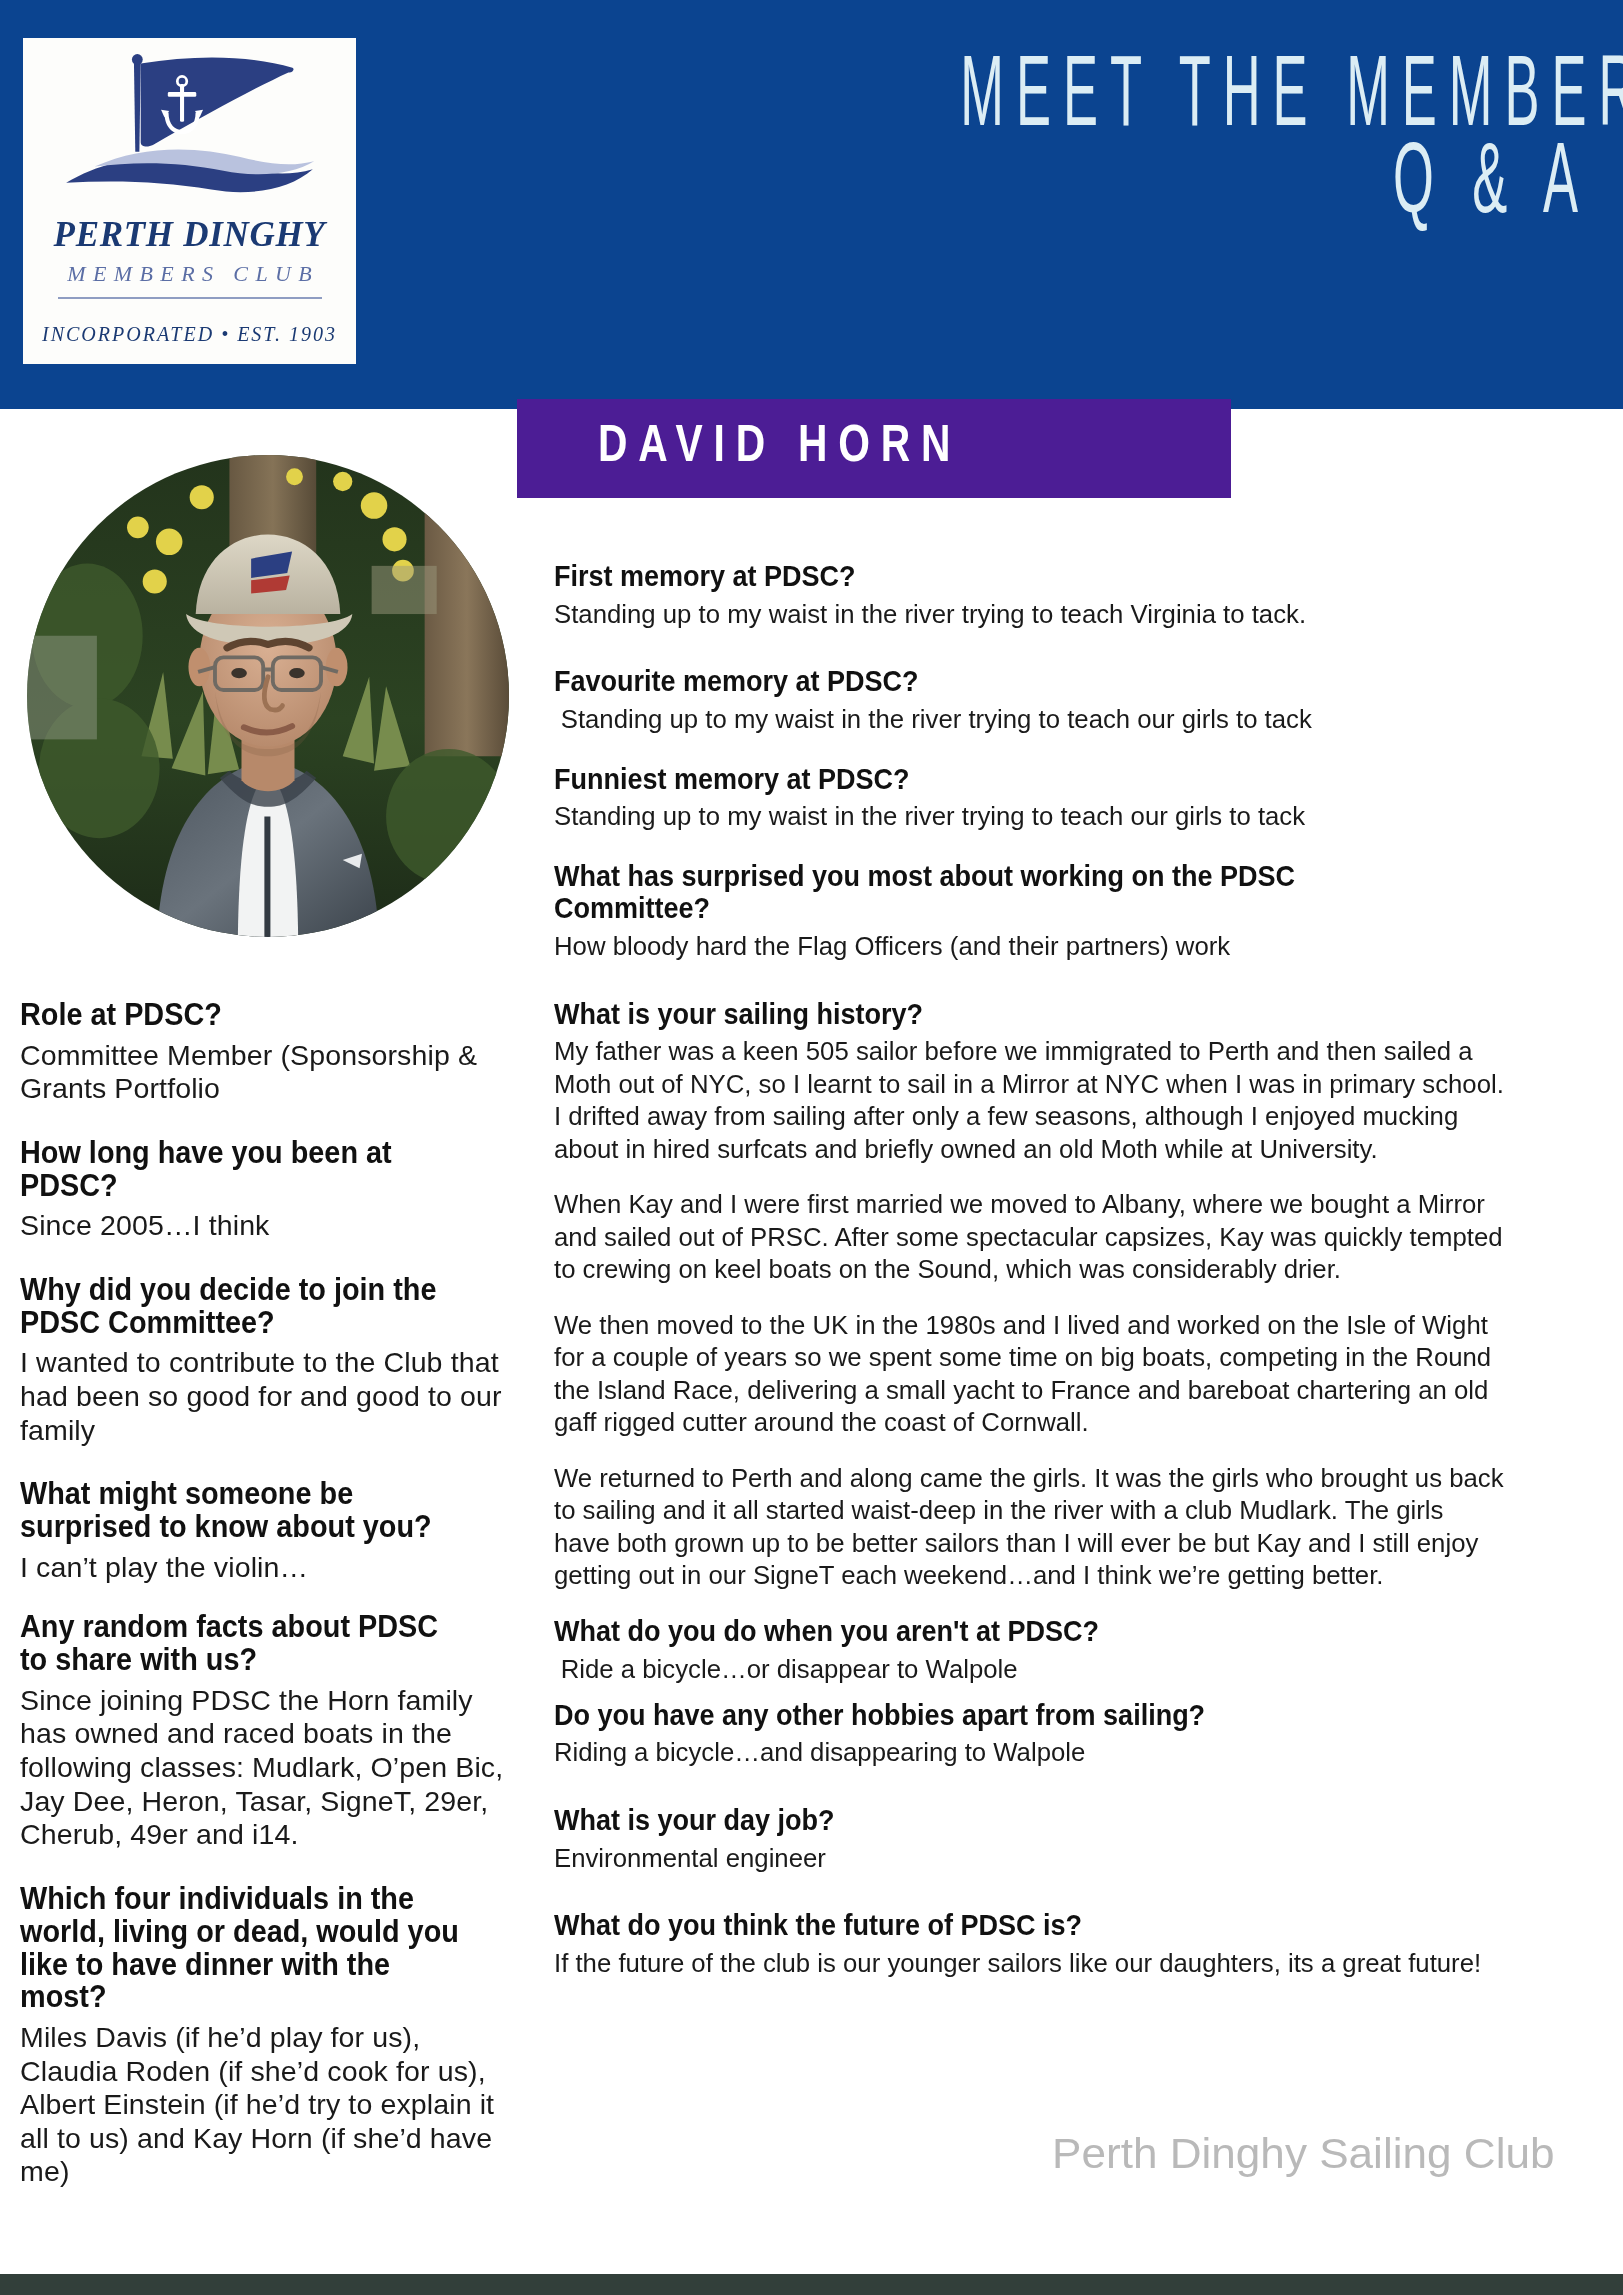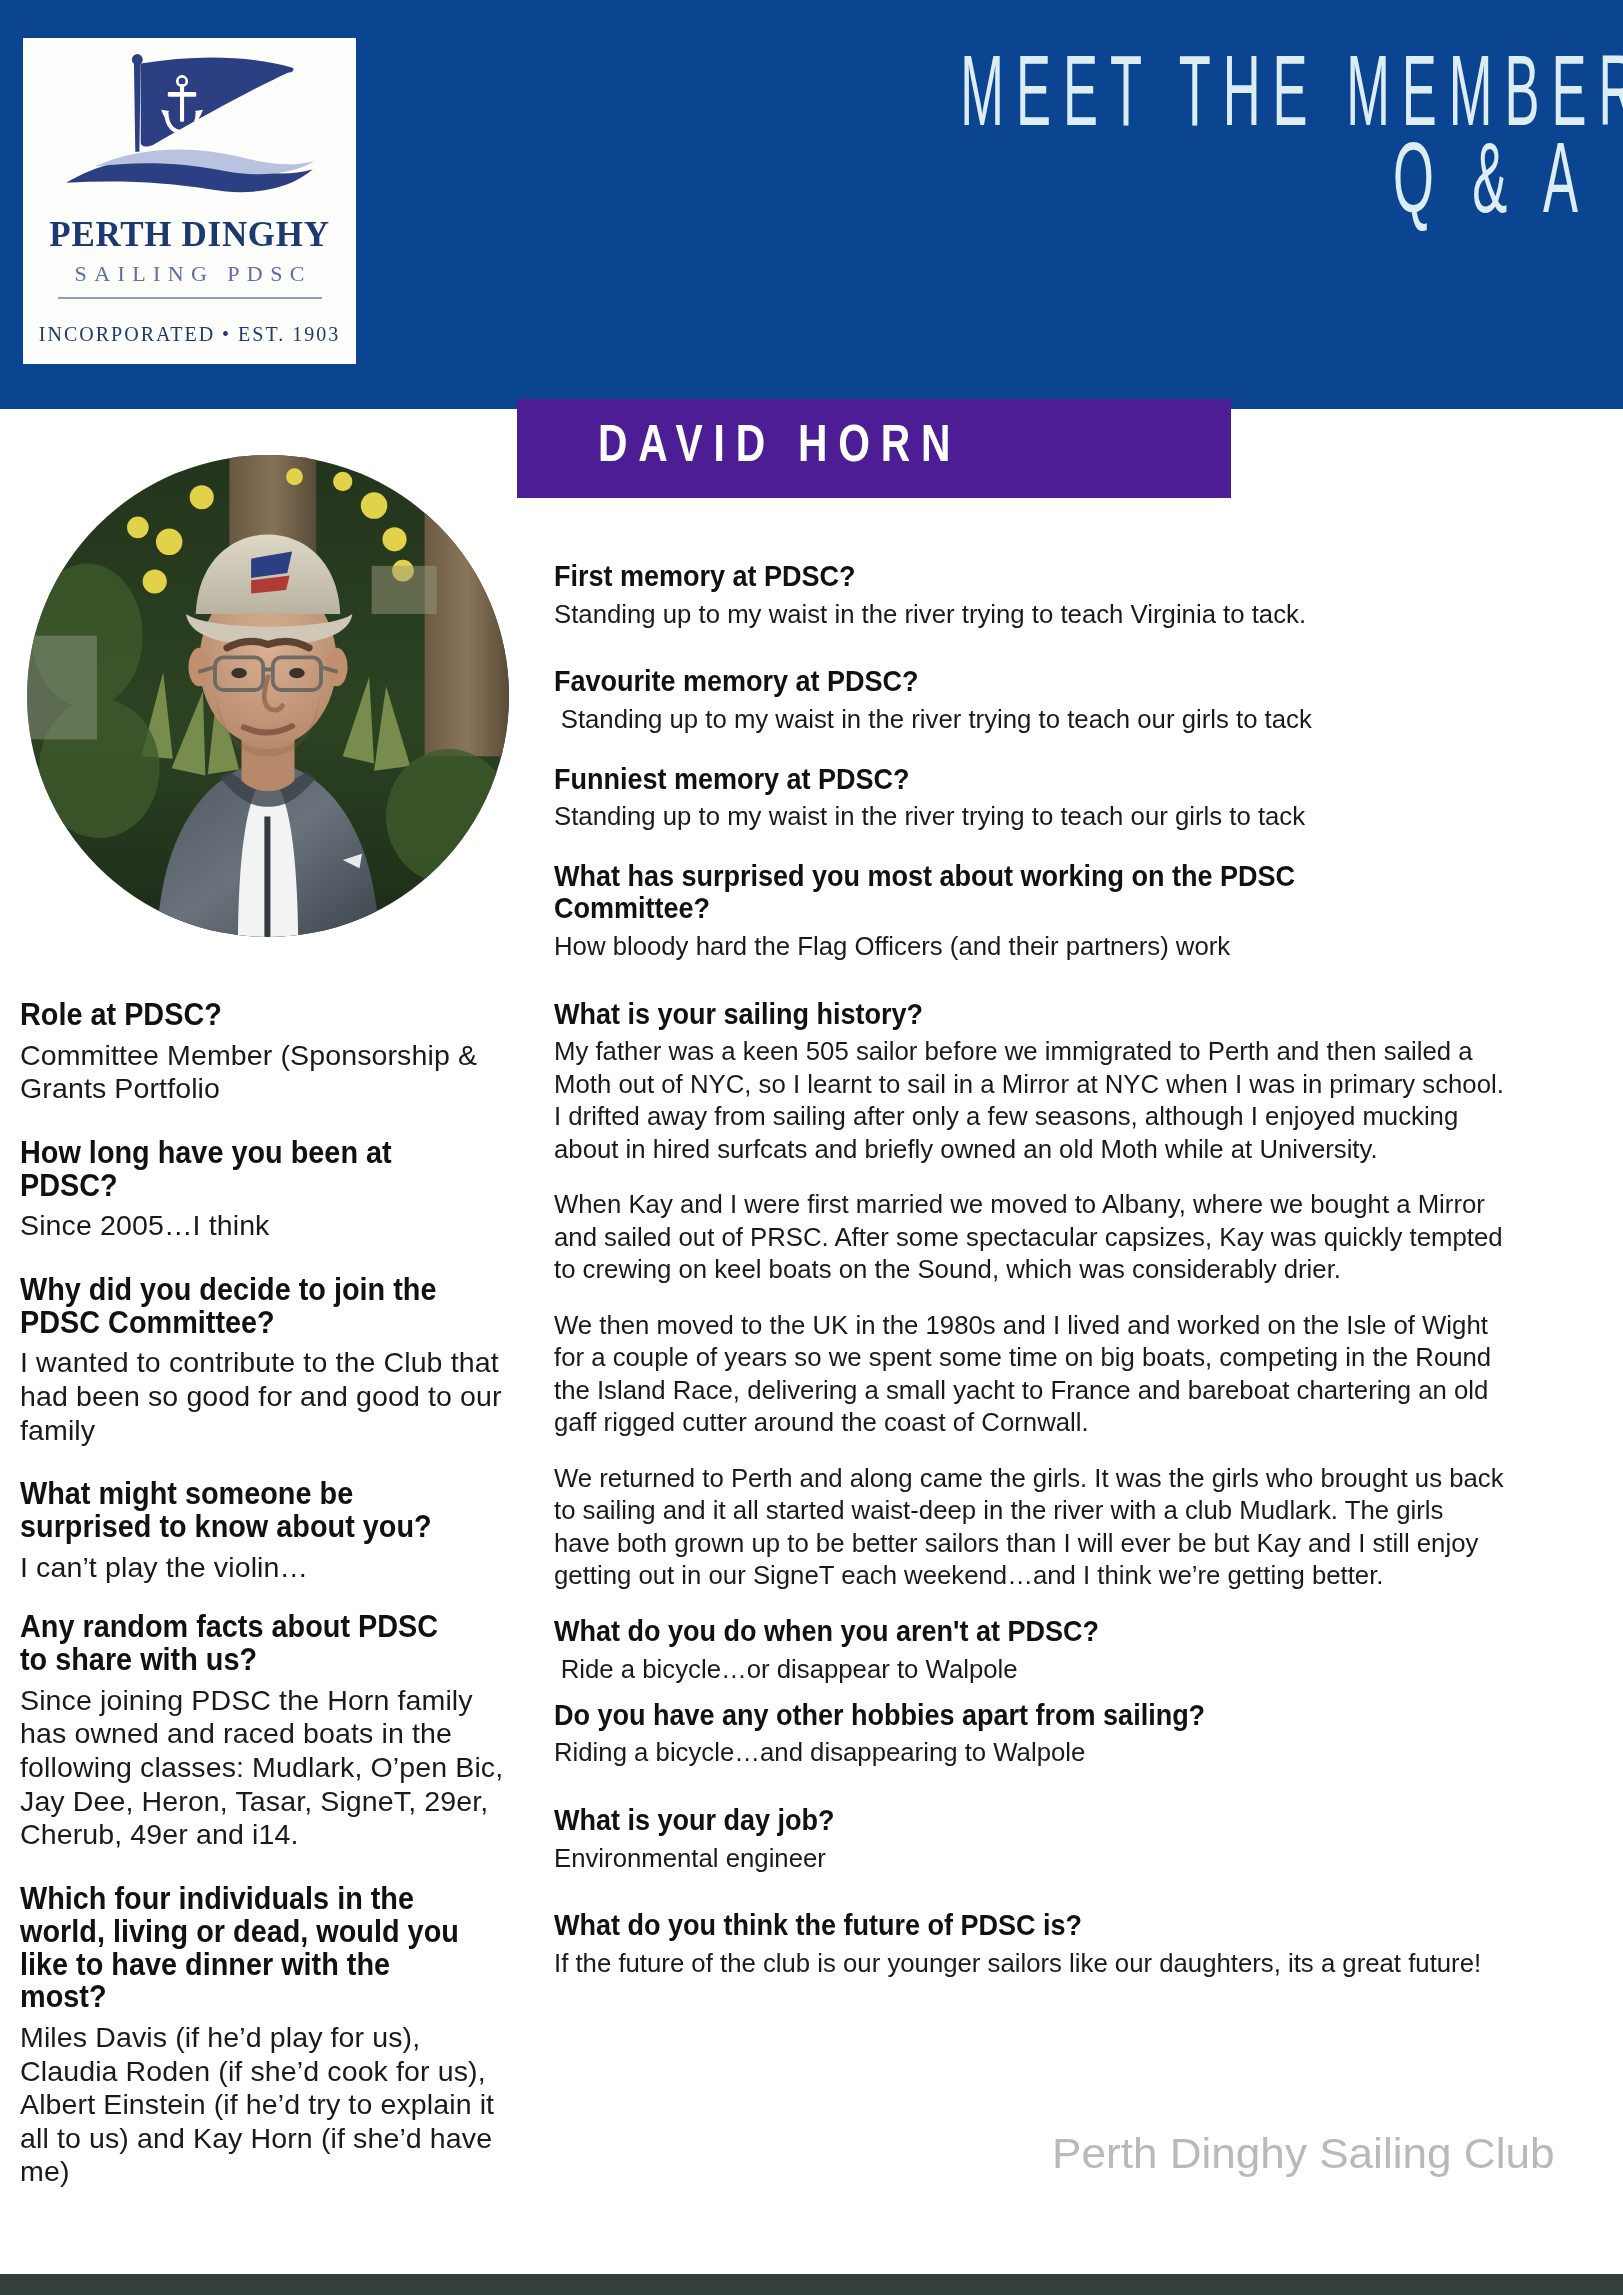--- a/index.html
+++ b/index.html
@@ -14,21 +14,21 @@
 
   
   .header{
     position:absolute;left:0;top:0;width:1623px;height:409px;
     background:#0b4490;
   }
   .logo-box{
     position:absolute;left:23px;top:38px;width:333px;height:326px;
     background:#fdfdfb;
     display:flex;flex-direction:column;align-items:center;justify-content:flex-start;
-    padding-top:12px;box-sizing:border-box;
+    padding-top:12px;box-sizing:border-box;font-style:italic;
   }
   .logo-mark{width:271px;height:160px;display:block;}
   .logo-name{
     font-family:"Liberation Serif", serif;
     color:#1b3a73;font-weight:700;
     font-size:35px;letter-spacing:0.7px;line-height:1;
     margin-top:6.8px;text-align:center;
   }
   .logo-sub{
     font-family:"Liberation Serif", serif;
@@ -182,21 +182,21 @@
         <path d="M158 88 l12 2 -7 9 z"></path>
         <path d="M220 88 l-12 2 7 9 z"></path>
       </g>
 
       <path d="M18 196 C 90 152, 180 150, 250 168 C 300 181, 340 188, 382 176
                C 348 206, 290 216, 232 206 C 160 194, 90 192, 18 196 Z" fill="#2b3f82"></path>
       <path d="M60 172 C 130 140, 210 142, 275 158 C 320 169, 352 172, 384 164
                C 352 184, 300 188, 250 178 C 186 165, 120 164, 60 172 Z" fill="#b9c2de"></path>
     </svg>
     <div class="logo-name">PERTH DINGHY</div>
-    <div class="logo-sub">SAILING PDSC</div>
+    <div class="logo-sub">MEMBERS CLUB</div>
     <div class="logo-rule"></div>
     <div class="logo-est">INCORPORATED  •  EST. 1903</div>
   </div>
 
   <div class="header-title">
     <span>MEET THE MEMBERS</span>
     <span class="l2">Q &amp; A</span>
   </div>
 </div>
 

